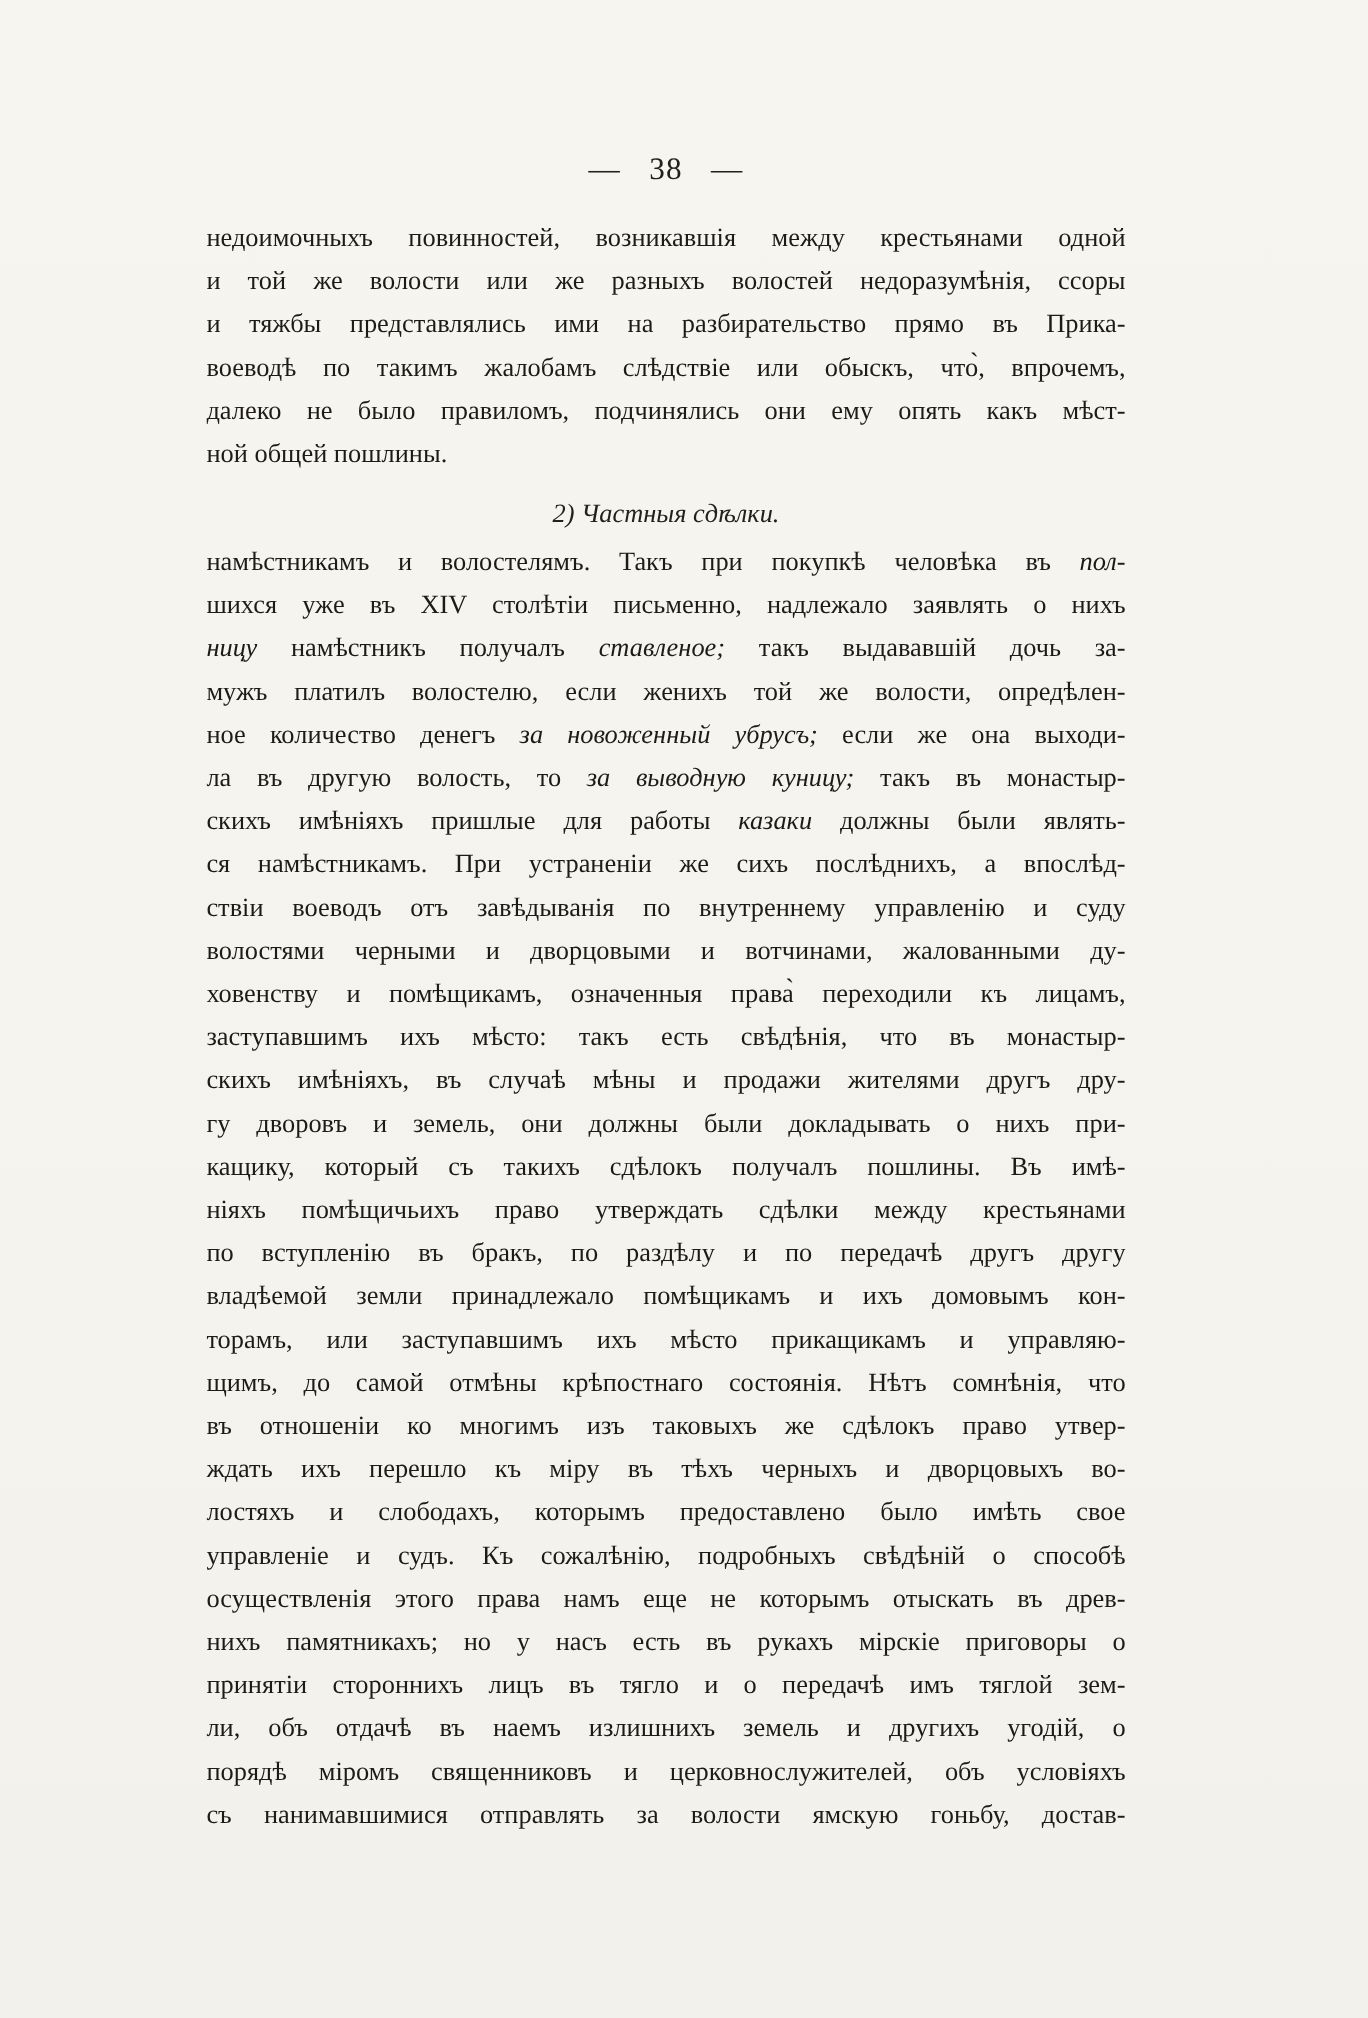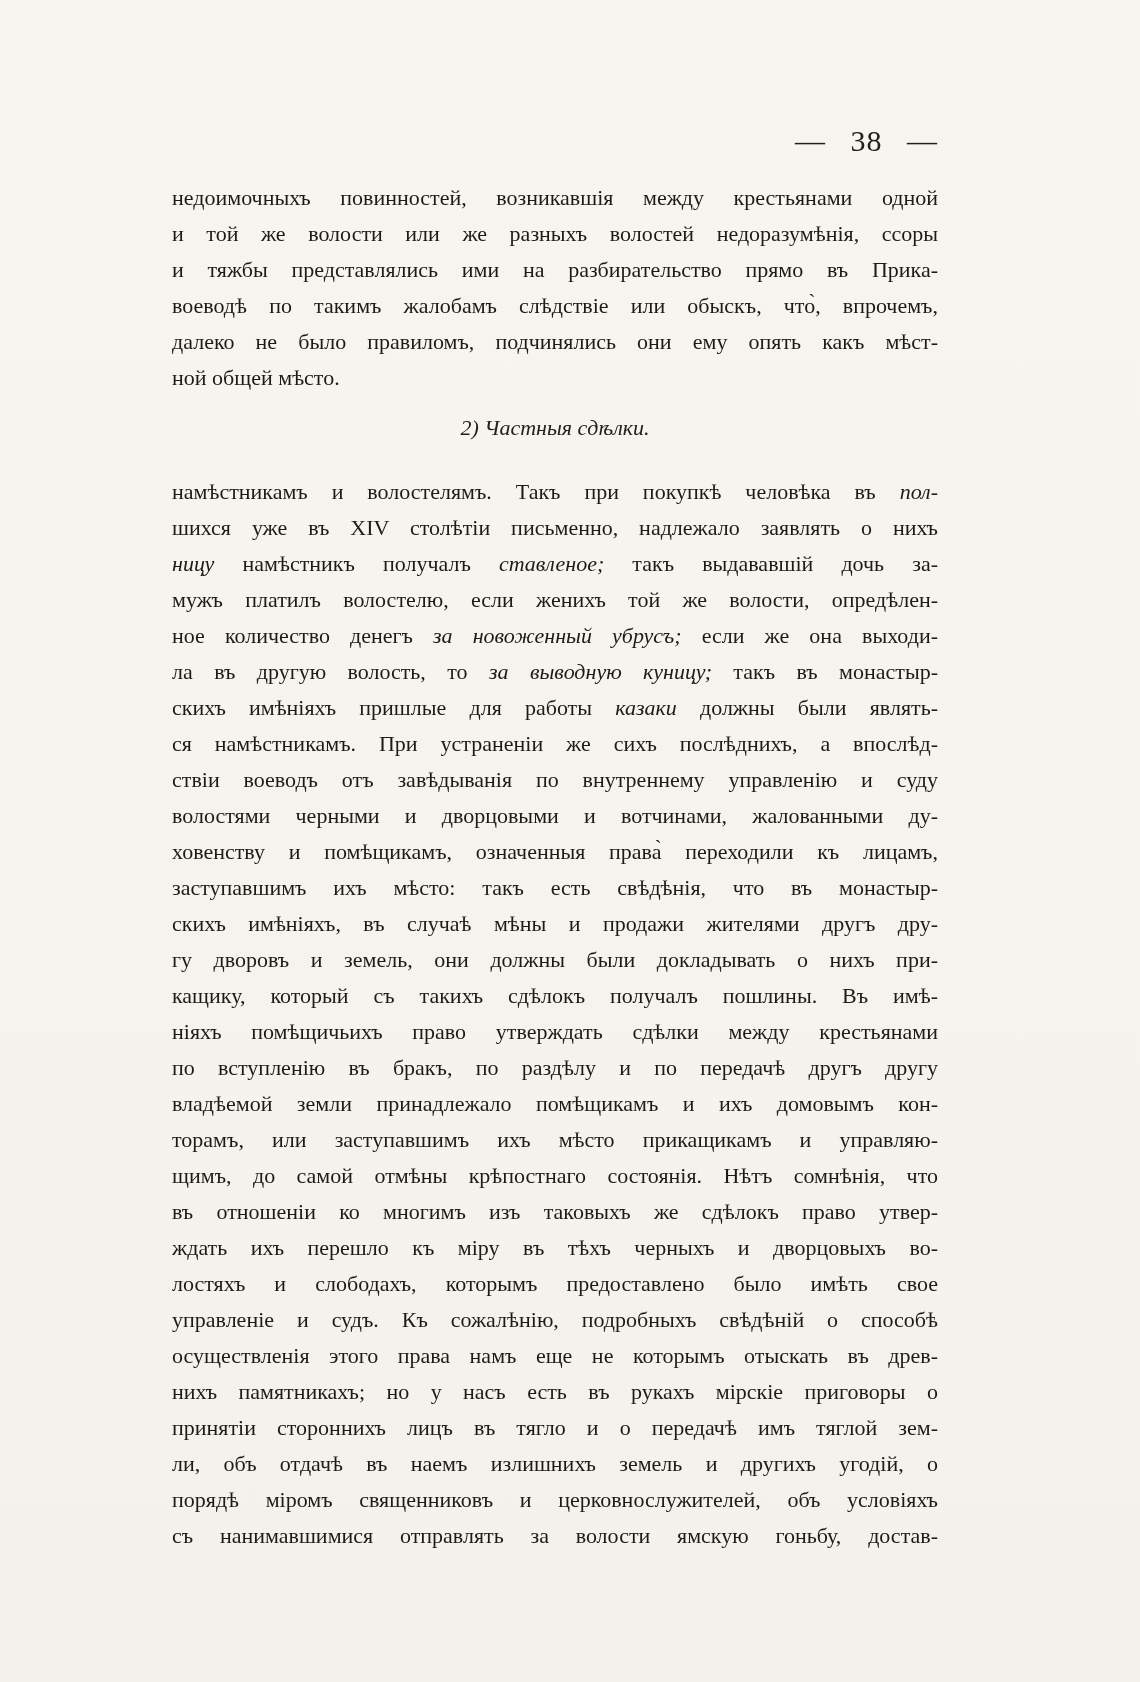--- a/index.html
+++ b/index.html
@@ -15,22 +15,22 @@
   .page {
     width: 1140px;
     height: 1682px;
     box-sizing: border-box;
     padding-top: 126px;
     background: linear-gradient(180deg, #f7f5f0 0%, #f5f3ee 60%, #f3f1ec 100%);
   }
   .page-number {
     width: 766px;
     margin-left: 172px;
-    text-align: right;
-    font-size: 30px;
+    text-align: center;
+    font-size: 26px;
     line-height: 30px;
     word-spacing: 16px;
     letter-spacing: 1px;
     color: #23211d;
   }
   .text-block {
     width: 766px;
     margin-left: 172px;
     margin-top: 24px;
     font-size: 22px;
@@ -51,38 +51,38 @@
   .line.no-just { text-align: left; }
   .line.no-just::after { content: none; }
   .line.indent { text-indent: 44px; }
   .it { font-style: italic; }
   .heading {
     text-align: center;
     font-style: italic;
     font-size: 22px;
     line-height: 36px;
     margin-top: 14px;
-    margin-bottom: 28px;
+    margin-bottom: 4px;
     color: #23211d;
   }
 </style>
 </head>
 <body>
 
 <div class="page">
   <div class="page-number">— 38 —</div>
 
   <div class="text-block">
     <div class="paragraph">
         <div class="line"><span>недоимочныхъ повинностей, возникавшія между крестьянами одной</span></div>
         <div class="line"><span>и той же волости или же разныхъ волостей недоразумѣнія, ссоры</span></div>
         <div class="line"><span>и тяжбы представлялись ими на разбирательство прямо въ Прика-</span></div>
         <div class="line"><span>воеводѣ по такимъ жалобамъ слѣдствіе или обыскъ, что̀, впрочемъ,</span></div>
         <div class="line"><span>далеко не было правиломъ, подчинялись они ему опять какъ мѣст-</span></div>
-        <div class="line no-just"><span>ной общей мѣсто.</span></div>
+        <div class="line no-just"><span>ной общей пошлины.</span></div>
       </div>
 
     <div class="heading">2) Частныя сдѣлки.</div>
 
     <div class="paragraph">
         <div class="line"><span>намѣстникамъ и волостелямъ. Такъ при покупкѣ человѣка въ </span><span class="it">пол-</span></div>
         <div class="line"><span>шихся уже въ XIV столѣтіи письменно, надлежало заявлять о нихъ</span></div>
         <div class="line"><span class="it">ницу</span><span> намѣстникъ получалъ </span><span class="it">ставленое;</span><span> такъ выдававшій дочь за-</span></div>
         <div class="line"><span>мужъ платилъ волостелю, если женихъ той же волости, опредѣлен-</span></div>
         <div class="line"><span>ное количество денегъ </span><span class="it">за новоженный убрусъ;</span><span> если же она выходи-</span></div>

